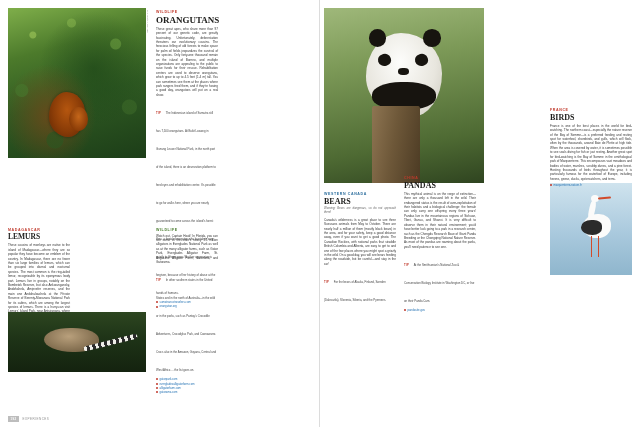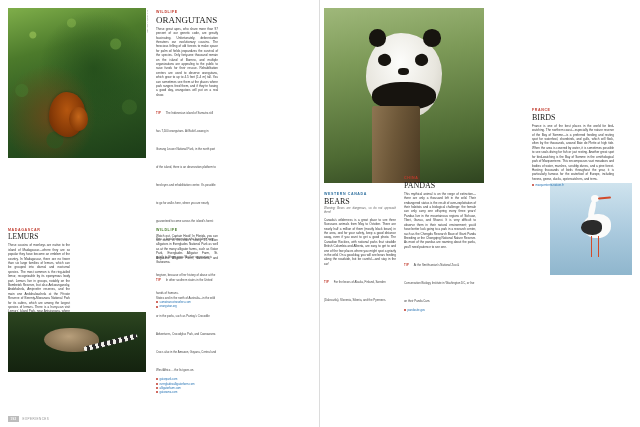--- a/index.html
+++ b/index.html
@@ -21,21 +21,21 @@
 
   
   .kicker {
     font-size: 3.6px; letter-spacing: 0.6px; font-weight: bold;
     color: #c0392b; text-transform: uppercase; margin-bottom: 1.5px;
   }
   .kicker.green { color: #4a7c2f; }
   .kicker.blue { color: #2e6f9e; }
   .headline {
     font-family: "Liberation Serif", serif;
-    font-weight: normal; color: #1d1d1b; line-height: 0.92;
+    font-weight: bold; color: #1d1d1b; line-height: 0.92;
     text-transform: uppercase;
   }
   .body-txt {
     font-size: 3.05px; line-height: 1.45; color: #333; text-align: justify;
     font-family: "Liberation Sans", sans-serif;
   }
   .tip {
     font-size: 2.85px; line-height: 1.4; color: #444; text-align: justify;
   }
   .tip-label {
@@ -239,21 +239,21 @@
     <div class="photo storkphoto" style="left:230px; top:8px; width:82px; height:92px;">
       <div class="stork-body"></div>
       <div class="stork-neck"></div>
       <div class="stork-head"></div>
       <div class="stork-beak"></div>
       <div class="stork-wing"></div>
       <div class="stork-leg" style="left:50%; top:58%;"></div>
       <div class="stork-leg" style="left:58%; top:58%;"></div>
     </div>
 
-    <div class="col" style="left:212px; top:108px; width:82px;">
+    <div class="col" style="left:230px; top:108px; width:82px;">
       <div class="kicker">FRANCE</div>
       <div class="headline" style="font-size:8px; margin-bottom:3px;">BIRDS</div>
       <div class="body-txt">France is one of the best places in the world for bird-watching. The northern coast—especially the nature reserve of the Bay of Somme—is a preferred feeding and resting spot for waterfowl, shorebirds, and gulls, which will flock, often by the thousands, around Baie de Plette at high tide. When the area is covered by water, it is sometimes possible to see seals diving for fish or just resting. Another great spot for bird-watching is the Bay of Somme in the ornithological park of Marquenterre. This encompasses vast meadows and bodies of water, marshes, scrubby dunes, and a pine forest. Hosting thousands of birds throughout the year, it is particularly famous for the waterfowl of Europe, including herons, geese, ducks, oystercatchers, and terns.</div>
       <div class="links">
         <div class="link-row">
           <span class="bullet"></span>
           <span>marquenterre-nature.fr</span>
         </div>
       </div>
     </div>

